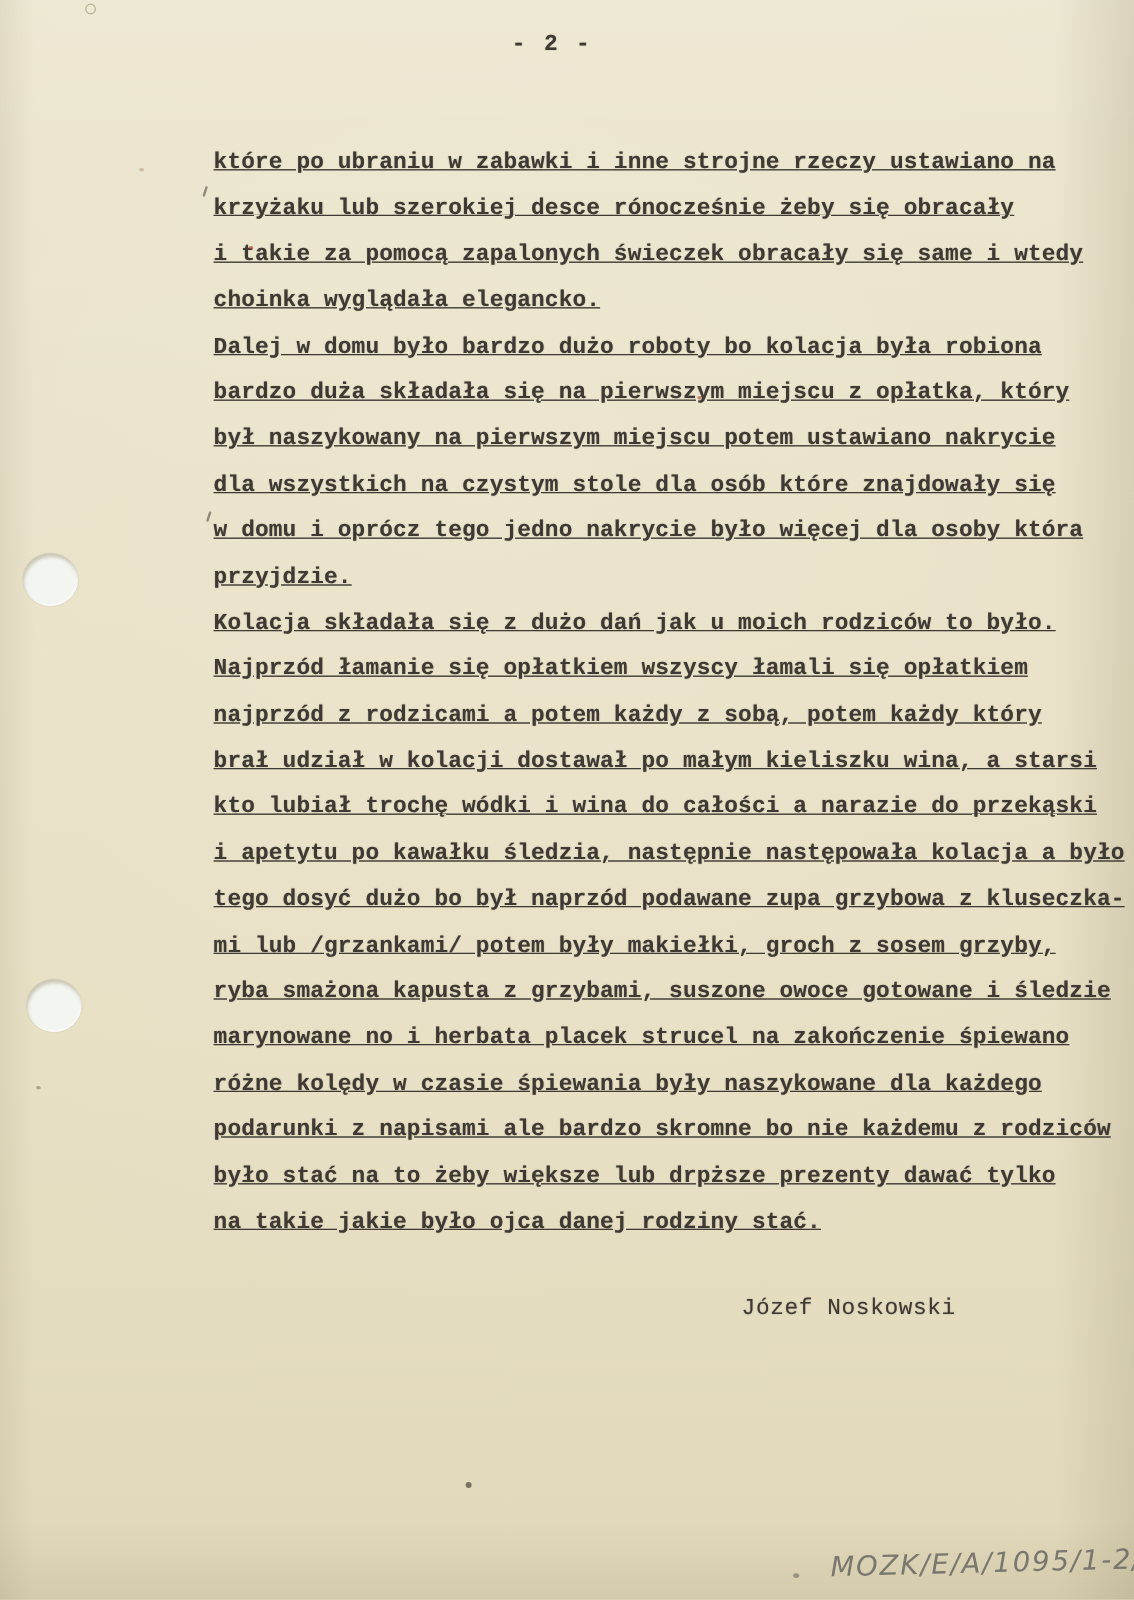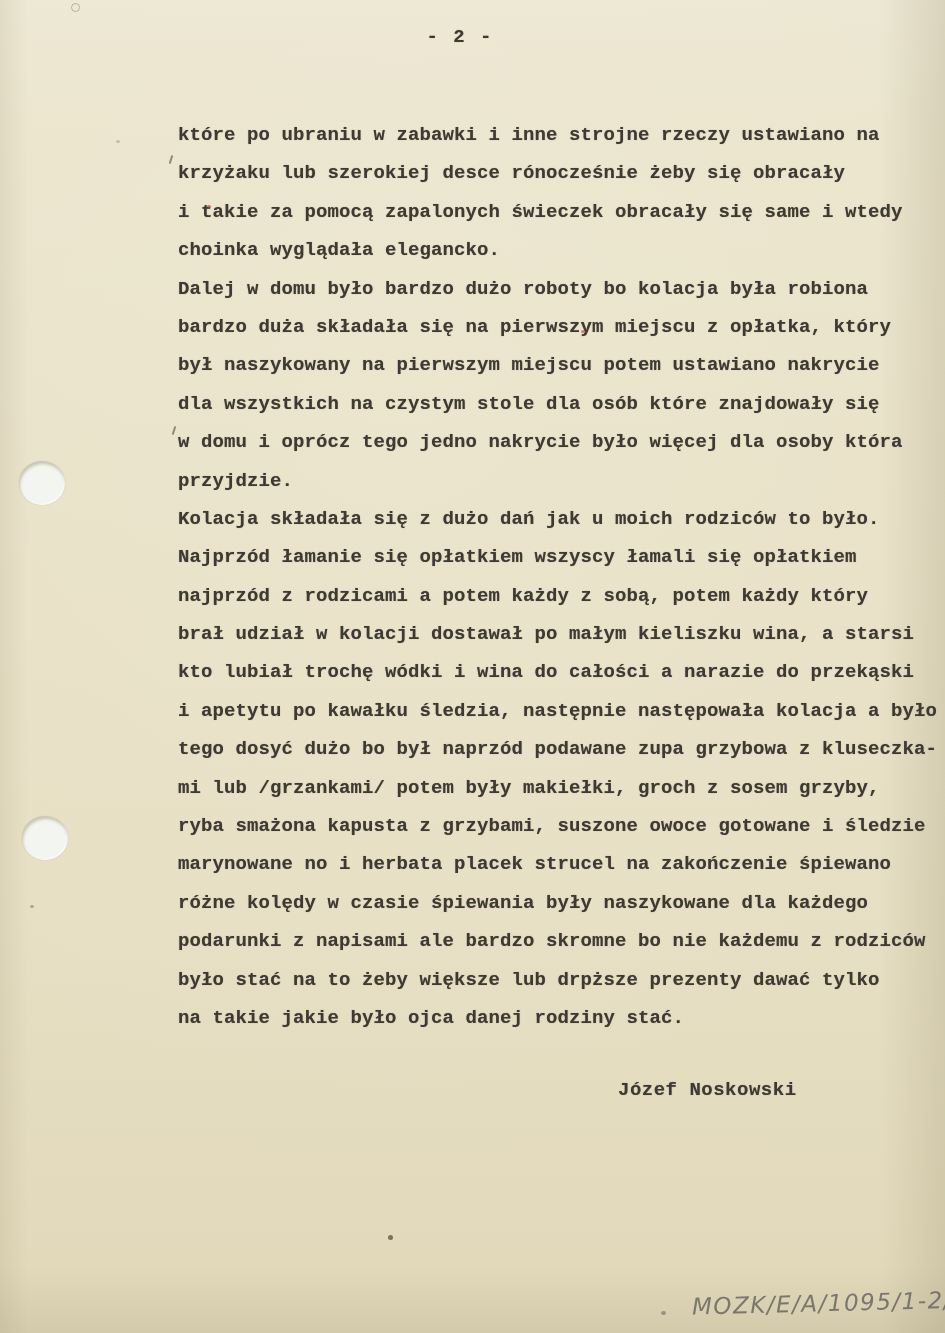--- a/index.html
+++ b/index.html
@@ -39,26 +39,26 @@
   .typewriter {
     position: absolute;
     left: 178px; top: 116px;
     font-size: 19px; font-weight: 700;
     line-height: 38.4px;
     color: #3e3a33;
     white-space: pre;
     letter-spacing: 0.1px;
     text-shadow: 0 0 1px rgba(55,50,42,0.45);
   }
-  .typewriter .line { height: 38.4px; }
+  .typewriter .line { height: 38.4px; text-decoration: underline; }
 
   .signature {
     position: absolute;
     left: 618px; top: 1079px;
-    font-size: 19px; font-weight: 700;
+    font-size: 19px; font-weight: 400;
     color: #3e3a33;
     white-space: pre;
     letter-spacing: 0.5px;
     text-shadow: 0 0 1px rgba(55,50,42,0.45);
   }
 
   .archival {
     position: absolute;
     left: 692px; top: 1290px;
     font-family: "DejaVu Sans", sans-serif;

